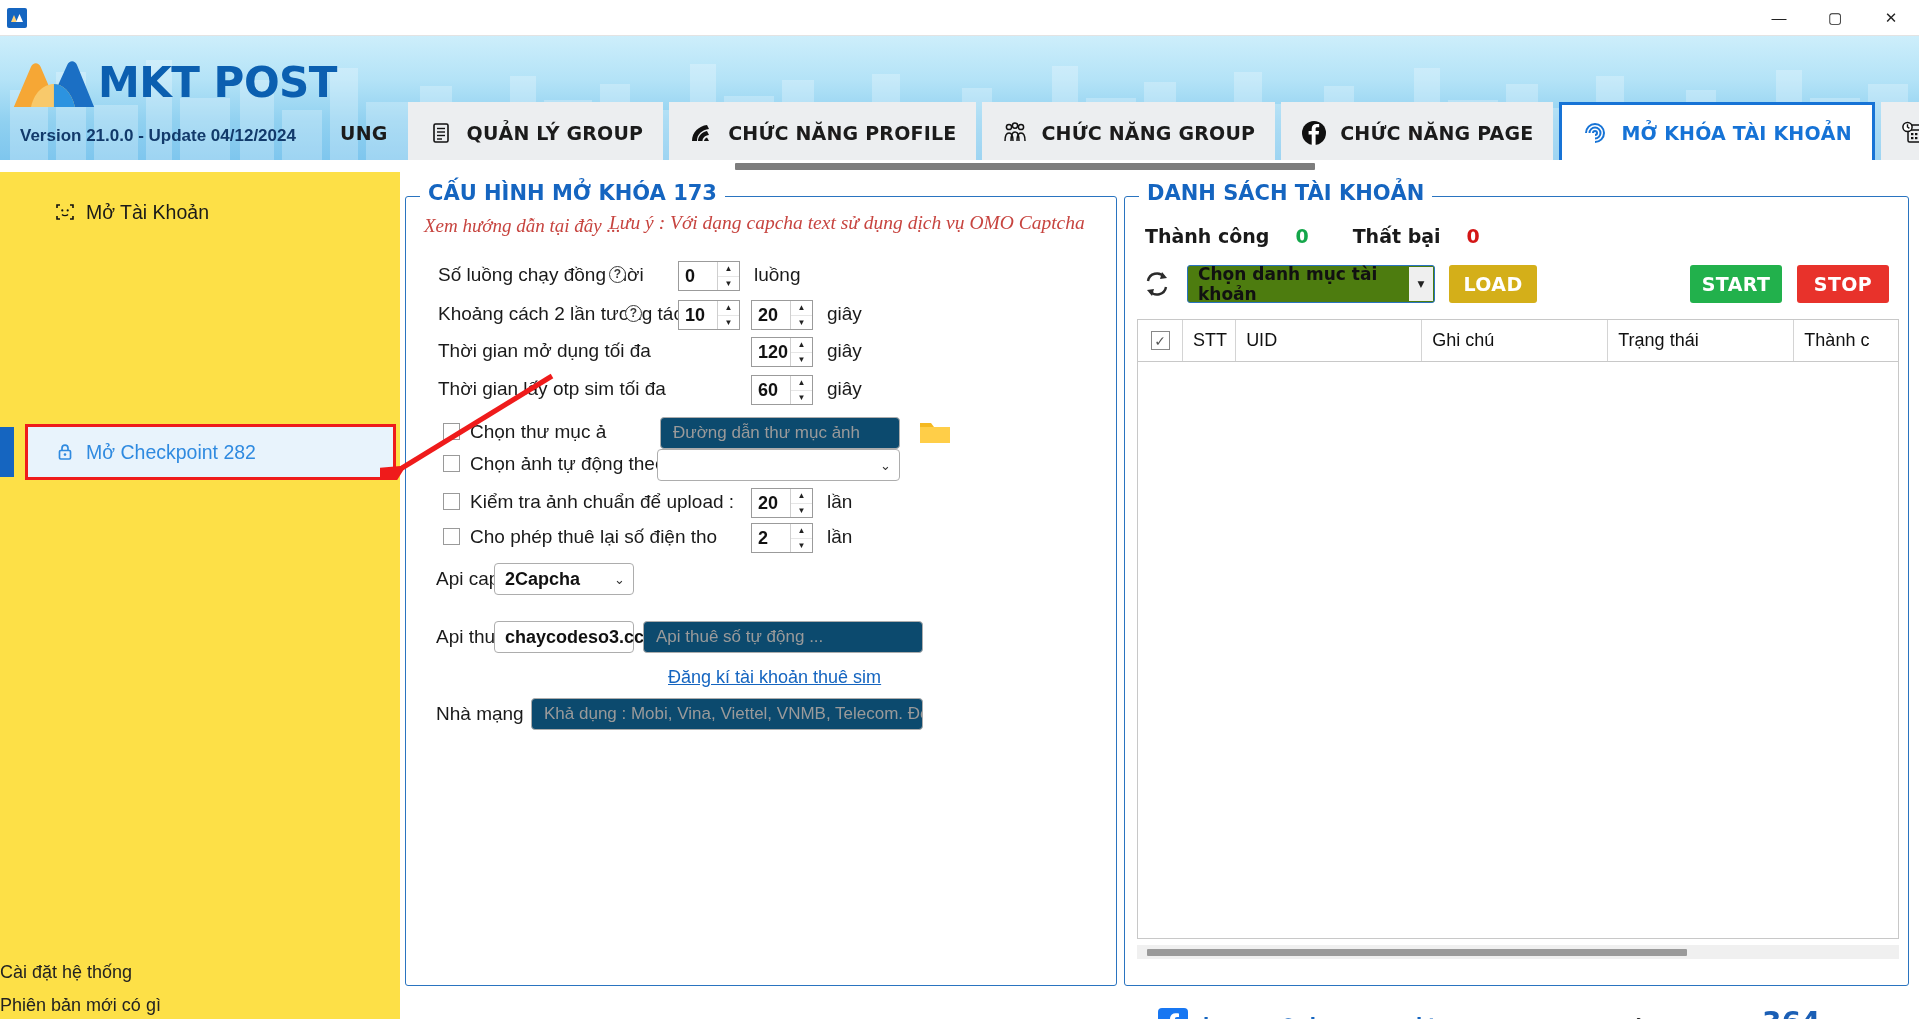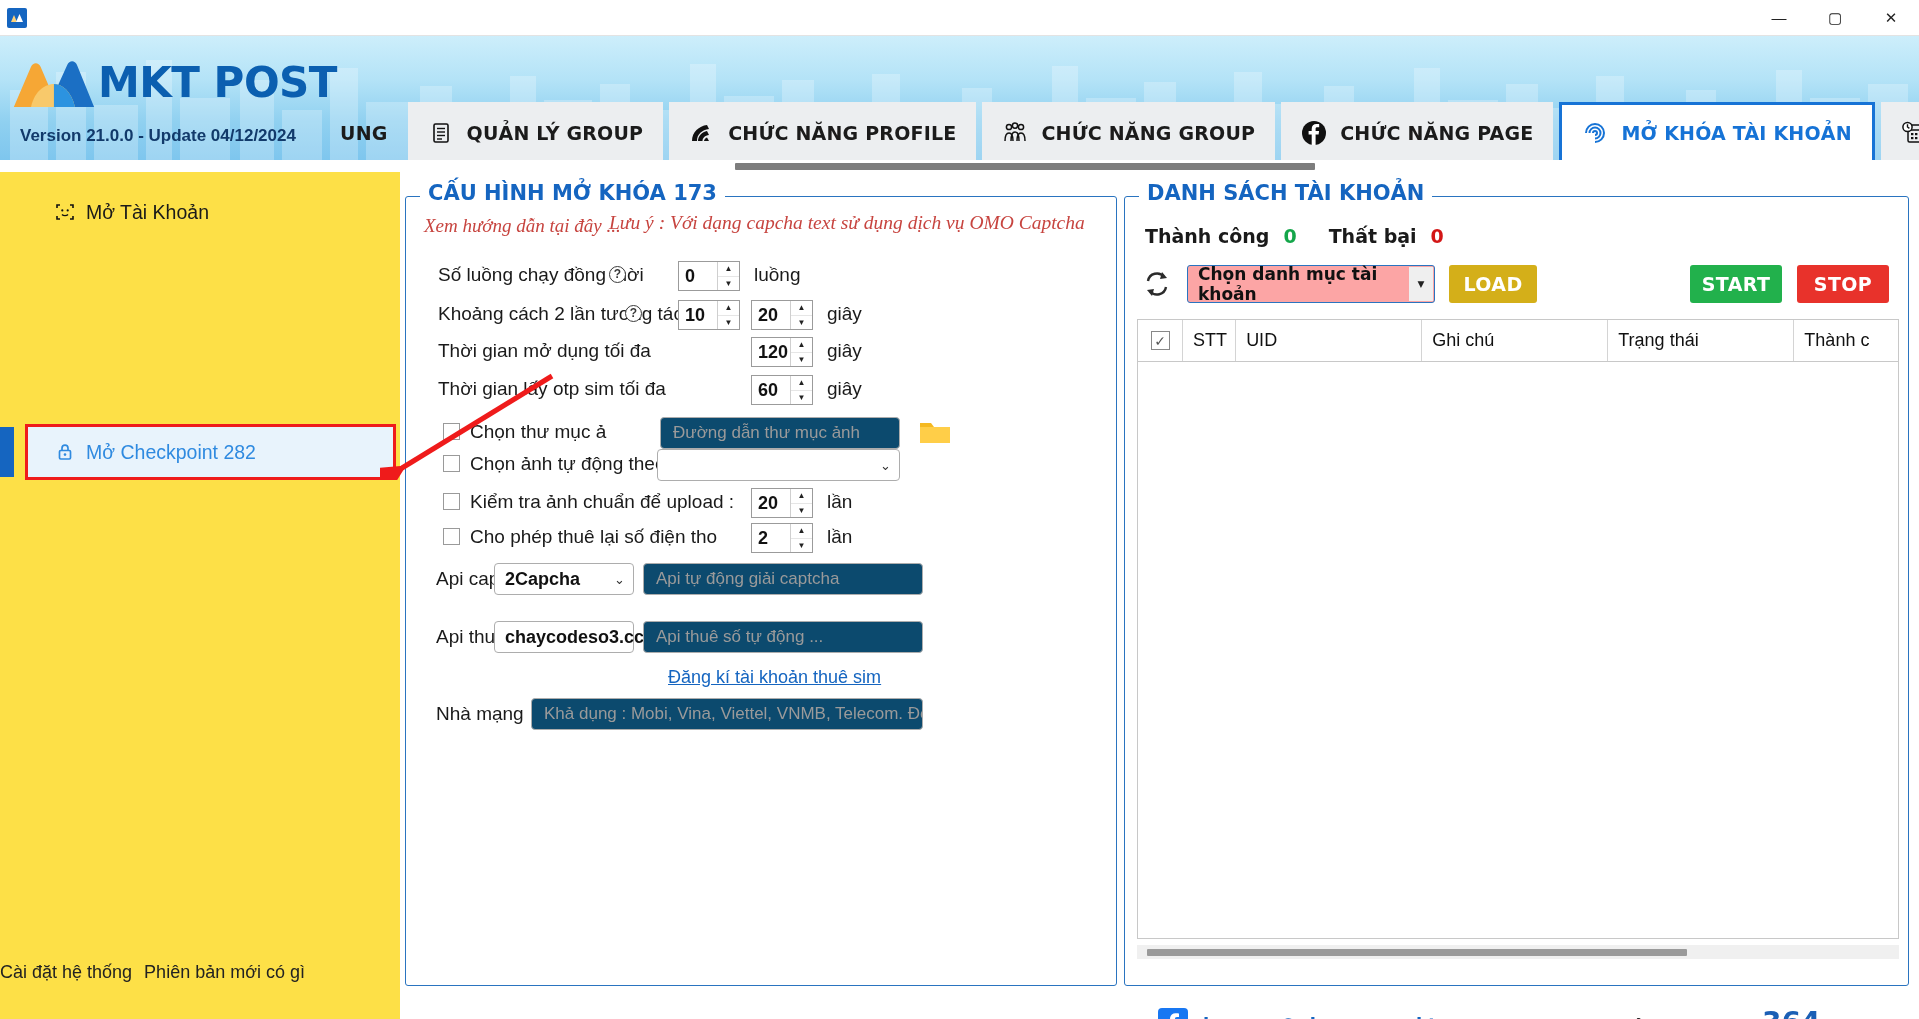--- a/index.html
+++ b/index.html
@@ -109,21 +109,21 @@
   .side-item .sic { width: 22px; height: 22px; display:flex; align-items:center; justify-content:center; }
   .side-item.selected {
     background: #e8f3fc; color: #2f8ae0;
   }
   #side-highlight-box {
     position: absolute; left: 25px; top: 252px; width: 371px; height: 56px;
     border: 3px solid #ef1b1b; pointer-events: none;
   }
   #side-links {
     position: absolute; left: 0; top: 790px; width: 400px;
-    display: flex; flex-direction: row; align-items: center; gap: 12px;
+    display: flex; flex-direction: column; gap: 12px;
     font-size: 18px; color: #222;
   }
   #side-links .lnk { cursor: pointer; }
 
   
   #red-arrow { position: absolute; left: 380px; top: 210px; width: 180px; height: 110px; z-index: 9; pointer-events:none; }
 
   
   .groupbox {
     position: absolute;
@@ -205,30 +205,30 @@
   }
   .dd .chev { margin-left: auto; font-size: 13px; color: #333; font-weight: 400; }
   .dd.plain { font-weight: 400; }
   #folder-btn { position: absolute; cursor: pointer; }
   #reg-link {
     position: absolute; font-size: 18px; color: #1565c0;
     text-decoration: underline; cursor: pointer;
   }
 
   
-  #stats-row { position: absolute; left: 20px; top: 28px; display: flex; align-items: flex-end; gap: 14px; }
+  #stats-row { position: absolute; left: 20px; top: 28px; display: flex; align-items: flex-end; gap: 26px; }
   .stat-label { font-family: "DejaVu Sans", sans-serif; font-size: 19px; font-weight: 700; color: #1a1a1a; }
   .stat-ok { font-family: "DejaVu Sans", sans-serif; font-size: 19px; font-weight: 700; color: #14a64a; }
   .stat-fail { font-family: "DejaVu Sans", sans-serif; font-size: 19px; font-weight: 700; color: #d31616; }
 
   #ctrl-row { position: absolute; left: 16px; top: 68px; display: flex; align-items: center; gap: 14px; }
   #refresh-ic { width: 32px; height: 32px; cursor: pointer; }
   #cat-select {
     width: 248px; height: 38px; border: 1px solid #2a74c0; border-radius: 3px;
-    background: #fca5a5; display: flex; align-items: center; padding-left: 10px;
+    background: #4d7c0f; display: flex; align-items: center; padding-left: 10px;
     font-family: "DejaVu Sans", sans-serif; font-size: 17px; font-weight: 700; color: #111;
     cursor: pointer; position: relative;
   }
   #cat-select .arrowbox {
     position: absolute; right: 1px; top: 1px; width: 24px; height: 34px;
     background: #efefef; display: flex; align-items: center; justify-content: center;
     font-size: 9px; color: #222;
   }
   .pbtn {
     height: 38px; display: flex; align-items: center; justify-content: center;
@@ -604,21 +604,20 @@
       </div>
       <div class="unit" style="left:421px;">lần</div>
     </div>
 
     <div class="frow" style="top:362px;">
       <div class="flabel" style="left:30px; top:9px;">Api capcha</div>
       <div class="dd" style="left:88px; top:4px; width:140px;">
         <span>2Capcha</span>
         <span class="chev">⌄</span>
       </div>
-      <div class="tinput" style="left:237px; top:4px; width:280px;">Api tự động giải captcha</div>
     </div>
 
     <div class="frow" style="top:420px;">
       <div class="flabel" style="left:30px; top:9px;">Api thuê s</div>
       <div class="dd" style="left:88px; top:4px; width:140px;">
         <span>chaycodeso3.cc</span>
         <span class="chev">⌄</span>
       </div>
       <div class="tinput" style="left:237px; top:4px; width:280px;">Api thuê số tự động ...</div>
     </div>

